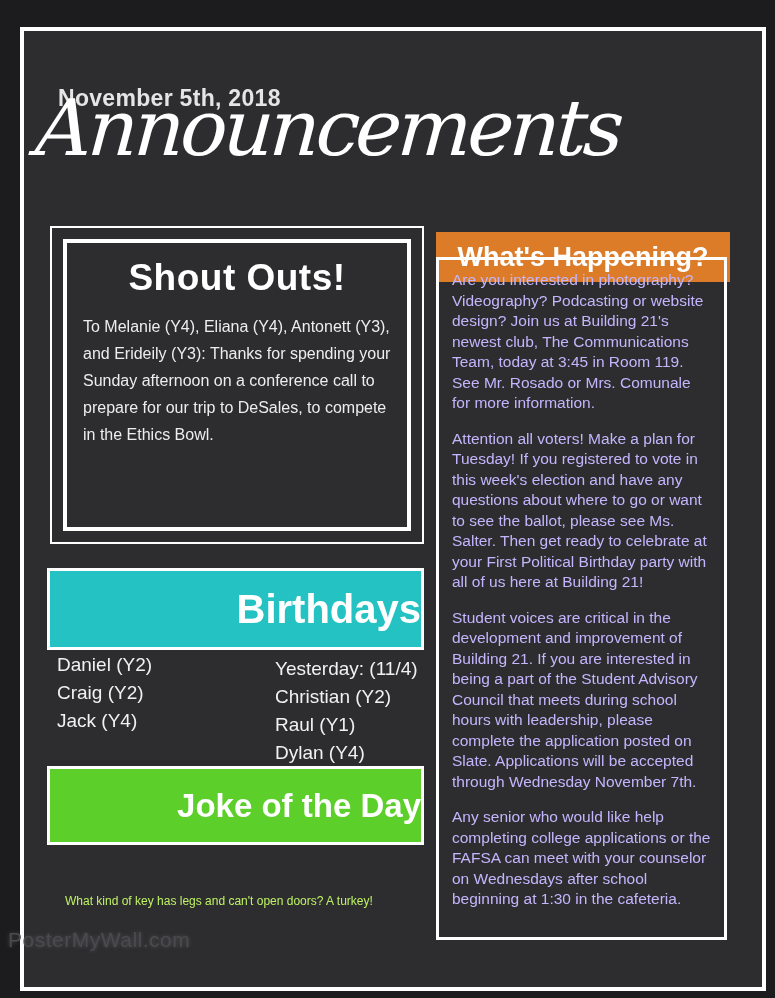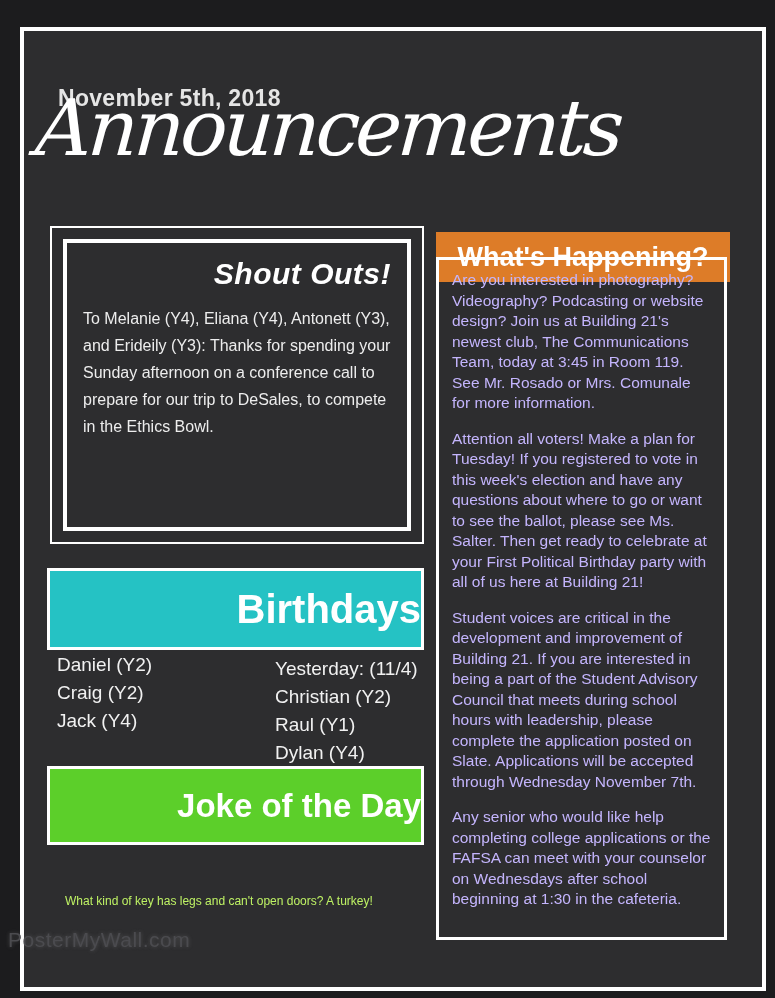--- a/index.html
+++ b/index.html
@@ -62,27 +62,26 @@
   }
   .shout-inner {
     position: absolute;
     inset: 11px;
     border: 4px solid #fff;
     box-sizing: border-box;
     padding: 12px 16px;
     color: #f1f1f1;
   }
   .shout-title {
-    text-align: right;
-    color: #fff;
-    font-size: 30px;
+    text-align: center;
+    color: #fff;
+    font-size: 37px;
     font-weight: bold;
     letter-spacing: 0.5px;
     margin: 2px 0 14px 0;
-    font-style: italic;
   }
   .shout-body {
     font-size: 16px;
     line-height: 27px;
     color: #ededed;
   }
   
   .banner {
     position: absolute;
     left: 47px;

